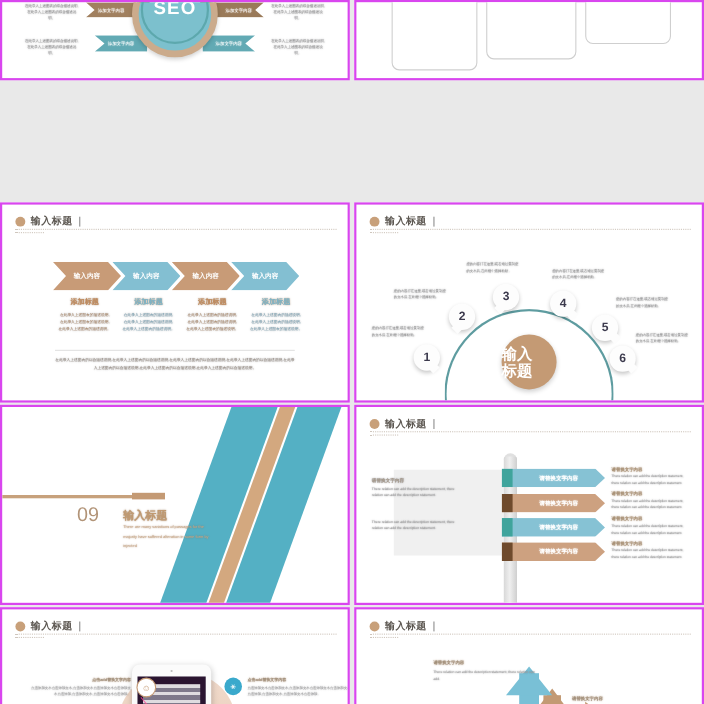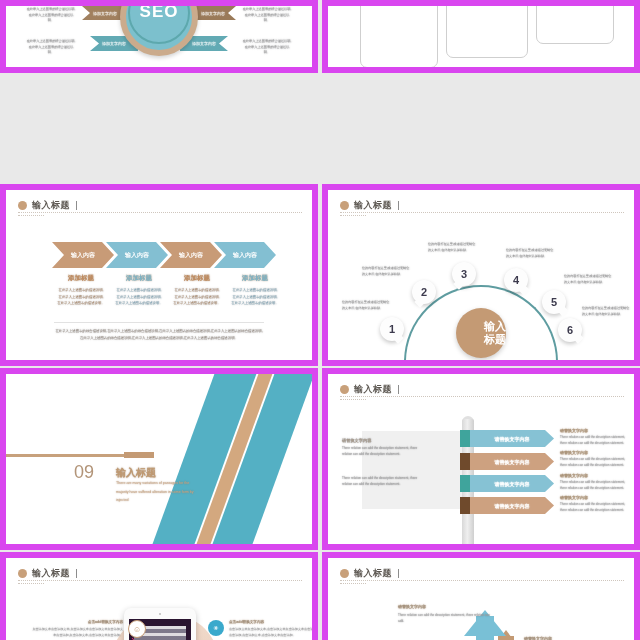--- a/index.html
+++ b/index.html
@@ -15,21 +15,21 @@
     gap:2px 4px;
     width:640px;
     padding-top:0px;
     box-sizing:border-box;
   }
   .slide{
     position:relative;
     background:#ffffff;
     overflow:hidden;
     box-sizing:border-box;
-    border:6px solid #d946ef;
+    border:2px solid #d946ef;
   }
   
   .s-head{
     position:absolute;left:12px;top:9px;right:12px;
     display:flex;align-items:center;gap:5px;
   }
   .s-dot{
     width:9px;height:9px;border-radius:50%;
     background:#c8a07a;flex:0 0 auto;
   }
@@ -121,22 +121,22 @@
   .arc{
     position:absolute;left:50%;top:95px;transform:translateX(-50%);
     width:150px;height:150px;border-radius:50%;
     border:2px solid #5e9ca0;border-bottom-color:transparent;
     clip-path:inset(0 0 46% 0);
   }
   .arc-core{
     position:absolute;left:50%;top:118px;transform:translateX(-50%);
     width:50px;height:50px;border-radius:50%;
     background:#c49a74;box-shadow:0 2px 5px rgba(0,0,0,.2);
-    display:flex;flex-direction:column;align-items:flex-end;justify-content:center;
-    color:#fff;font-size:11px;line-height:1.15;font-weight:bold;
+    display:flex;flex-direction:column;align-items:flex-start;justify-content:center;
+    color:#fff;font-size:14px;line-height:1.15;font-weight:bold;
   }
   .bub{
     position:absolute;width:24px;height:24px;border-radius:50%;
     background:#fdfdfd;box-shadow:0 2px 4px rgba(0,0,0,.22);
     display:flex;align-items:center;justify-content:center;
     font-size:11px;color:#3c3a4d;font-weight:bold;
   }
   .bub::after{
     content:"";position:absolute;width:8px;height:8px;background:#fdfdfd;
     transform:rotate(45deg);

